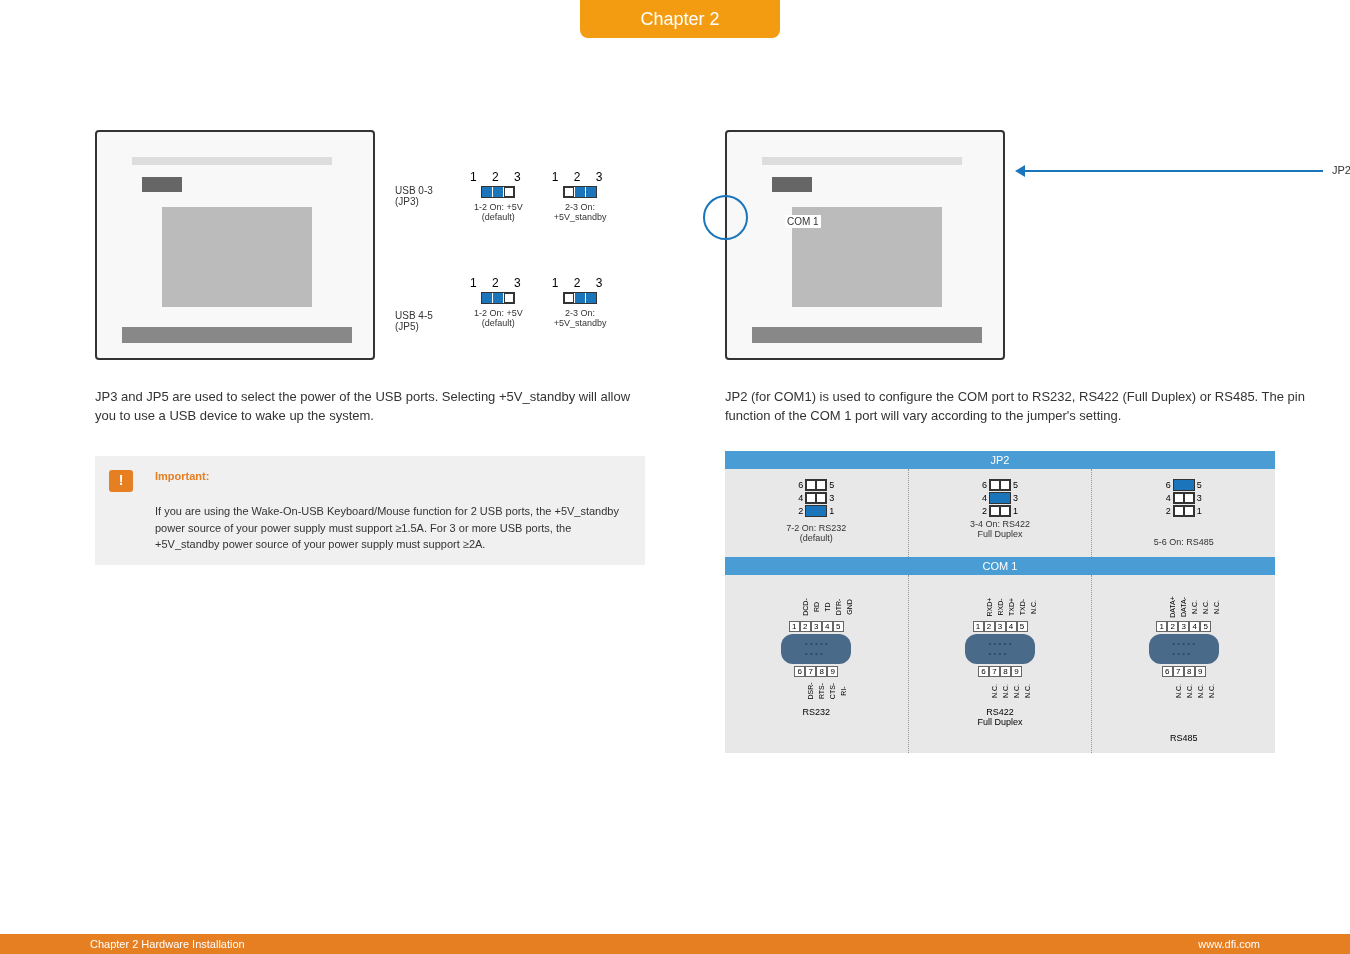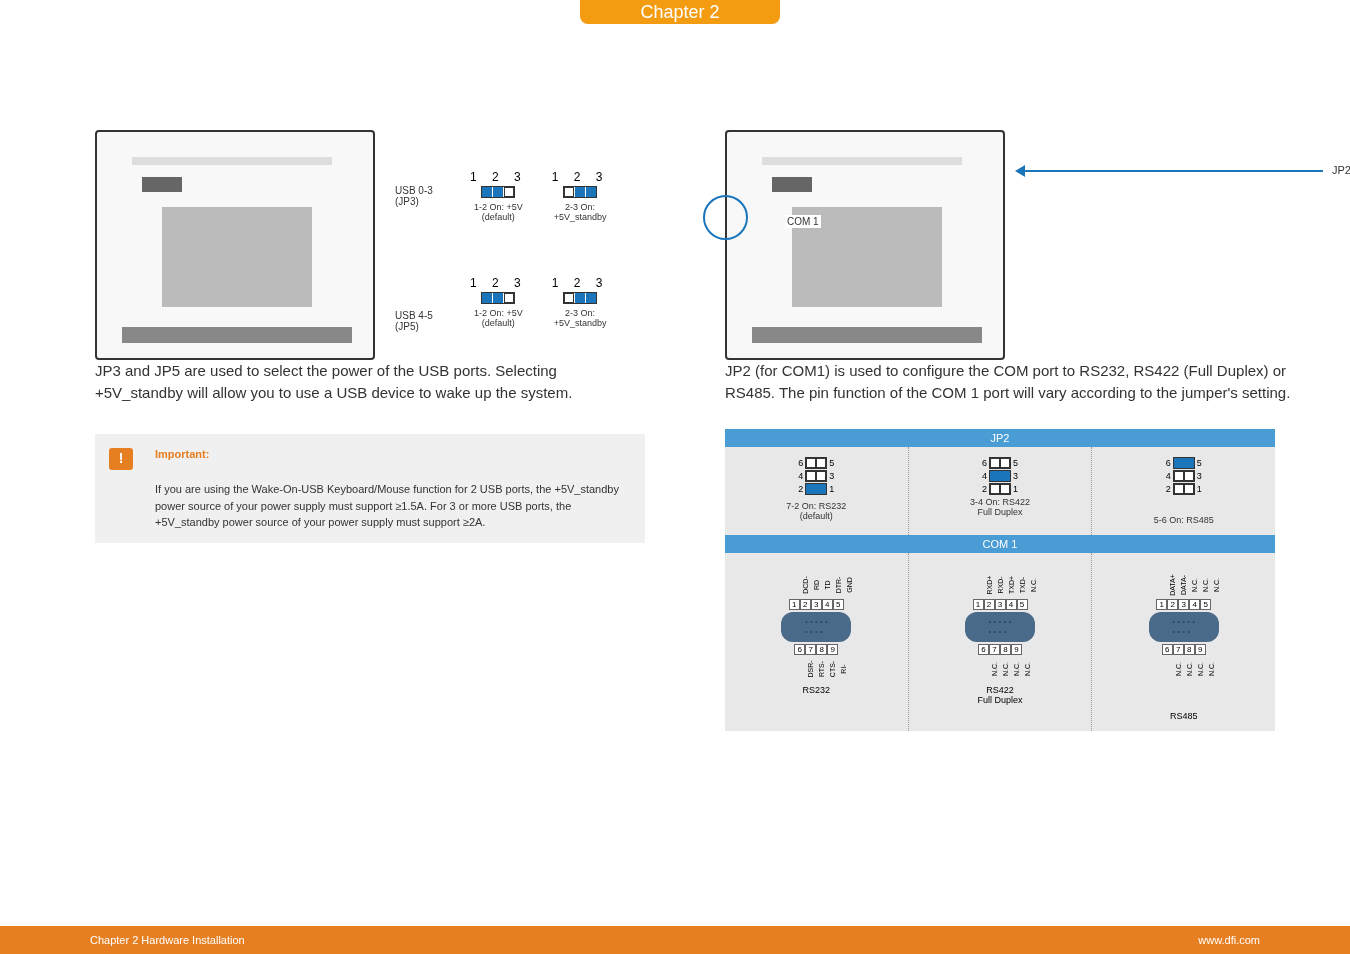--- a/index.html
+++ b/index.html
@@ -8,21 +8,21 @@
       height: 954px;
       font-family: Arial, sans-serif;
       background: #fff;
       position: relative;
     }
     .chapter-tab {
       position: absolute;
       left: 580px;
       top: 0;
       width: 200px;
-      height: 24px;
+      height: 38px;
       background: #f39c12;
       color: #fff;
       font-size: 18px;
       display: flex;
       align-items: center;
       justify-content: center;
       border-radius: 0 0 8px 8px;
     }
     .content {
       position: absolute;
@@ -99,22 +99,23 @@
     }
     .pin.filled { background: #1a75bb; }
     .pin.white { background: #fff; border: 1px solid #333; }
     .jumper-desc {
       font-size: 9px;
       color: #333;
       text-align: center;
       margin-top: 2px;
     }
     .desc-text {
-      font-size: 15px;
+      font-size: 13px;
       color: #333;
+      margin-top: 28px;
       line-height: 1.45;
     }
     .important-box {
       margin-top: 30px;
       padding: 12px 12px 12px 60px;
       background: #f0f0f0;
       font-size: 11px;
       color: #333;
       line-height: 1.5;
       position: relative;
@@ -285,21 +286,21 @@
     }
     .com-mode-label {
       font-size: 9px;
       margin-top: 2px;
     }
     .footer {
       position: absolute;
       bottom: 0;
       left: 0;
       right: 0;
-      height: 28px;
+      height: 20px;
       background: #e67e22;
       color: #fff;
       display: flex;
       justify-content: space-between;
       align-items: center;
       padding: 0 90px;
       font-size: 11px;
     }
   </style>
 </head>

